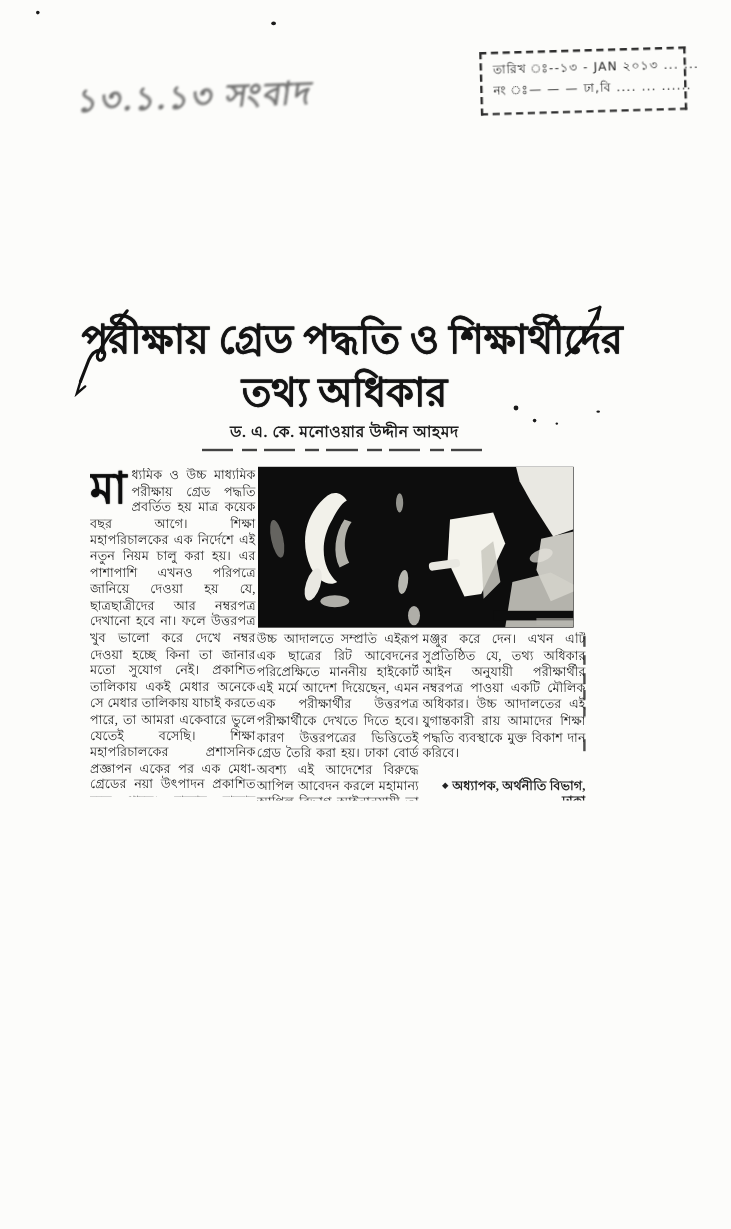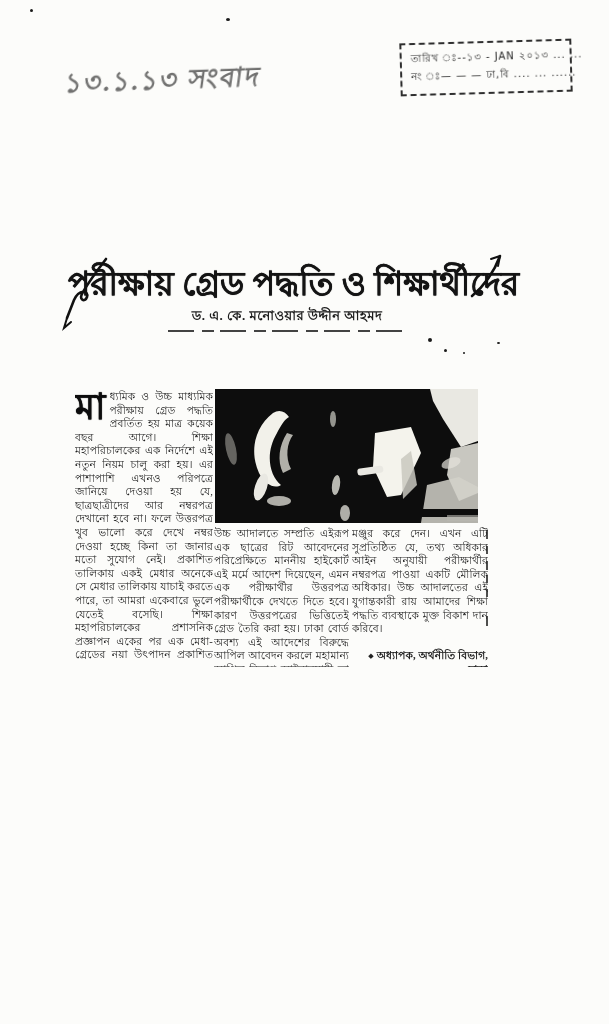--- a/index.html
+++ b/index.html
@@ -87,20 +87,21 @@
 
   <div class="masthead">১৩.১.১৩ সংবাদ</div>
 
   <div class="datebox">
     <div class="line">তারিখ ঃ--১৩ - JAN ২০১৩ ... ...</div>
     <div class="line">নং ঃ— — —  ঢা,বি .... ... ......</div>
   </div>
 
   <div class="headline-wrap">
     <div class="headline-line">পরীক্ষায় গ্রেড পদ্ধতি ও শিক্ষার্থীদের</div>
+    <div class="headline-line">তথ্য অধিকার</div>
     <div class="byline">ড. এ. কে. মনোওয়ার উদ্দীন আহমদ</div>
     <div class="byline-rule"></div>
   </div>
 
   <div class="swoosh" style="left:60px; top:256px;">
     <svg width="52" height="78" viewBox="0 0 52 78">
       <path d="M46,3 C36,16 30,24 23,36 C18,44 25,47 27,41 C29,34 19,33 14,44 L7,62" fill="none" stroke="#111" stroke-width="2.6" stroke-linecap="round"></path>
       <path d="M7,62 l-3,10 l7,-6" fill="none" stroke="#111" stroke-width="2" stroke-linecap="round"></path>
     </svg>
   </div>

